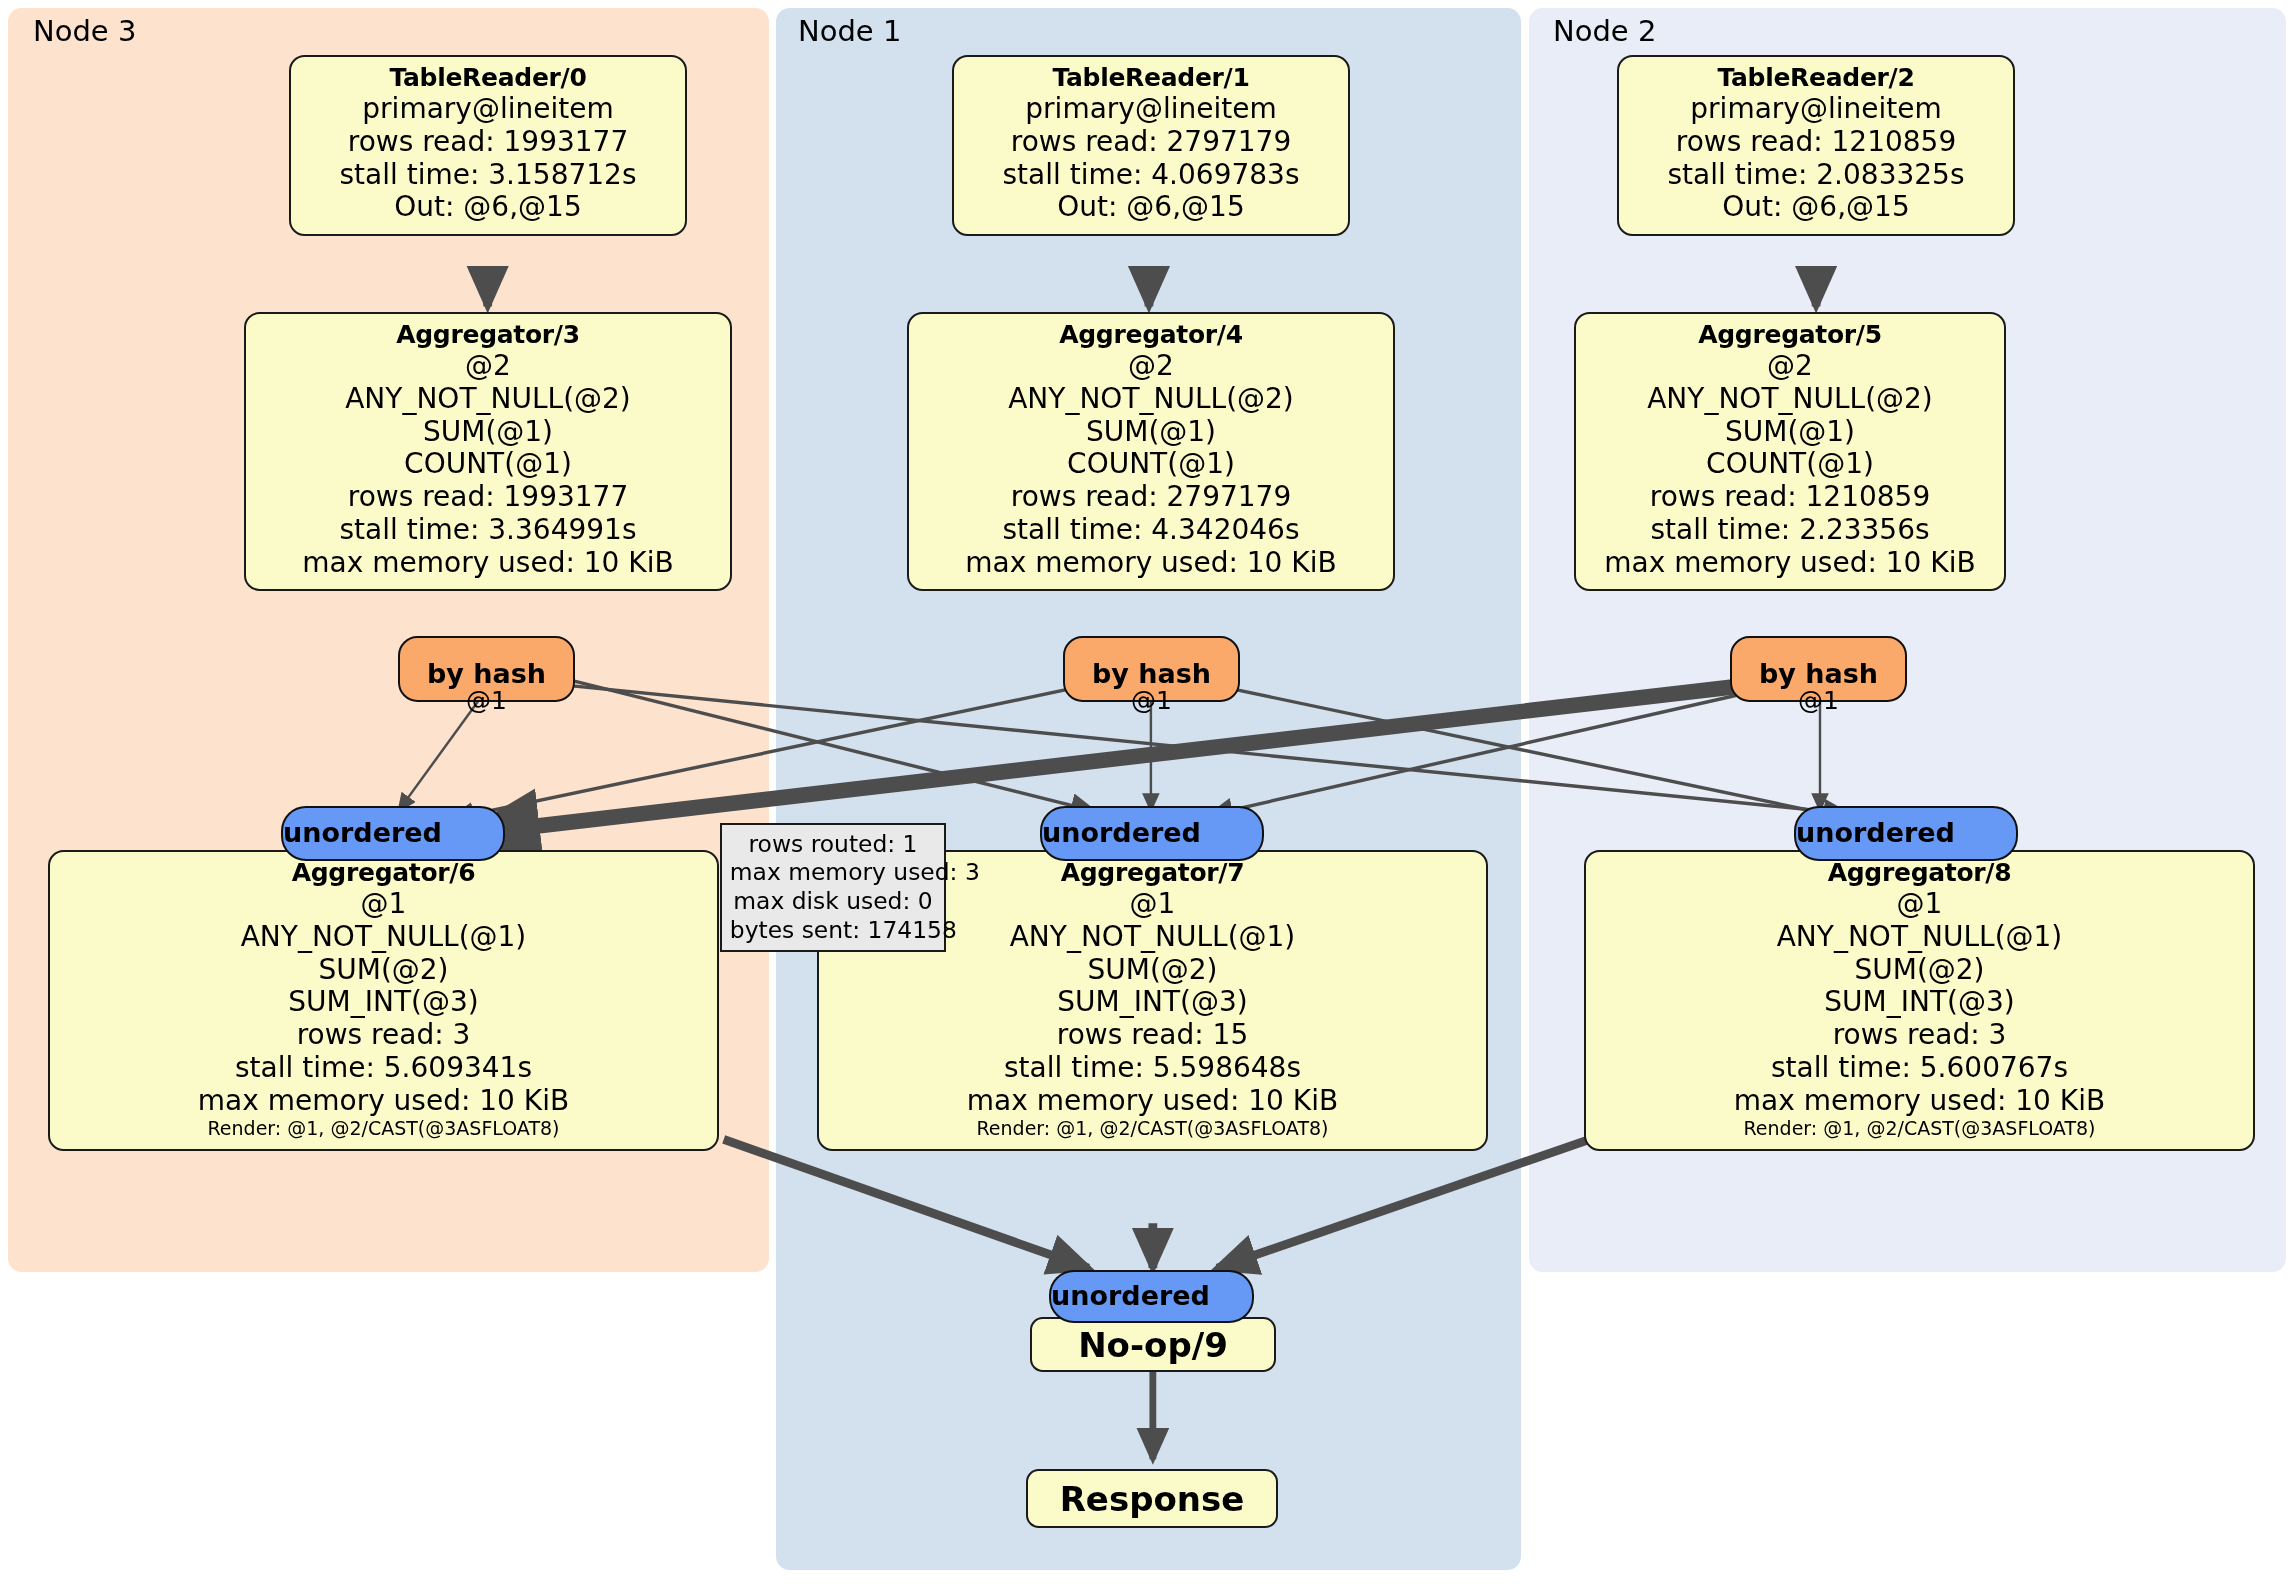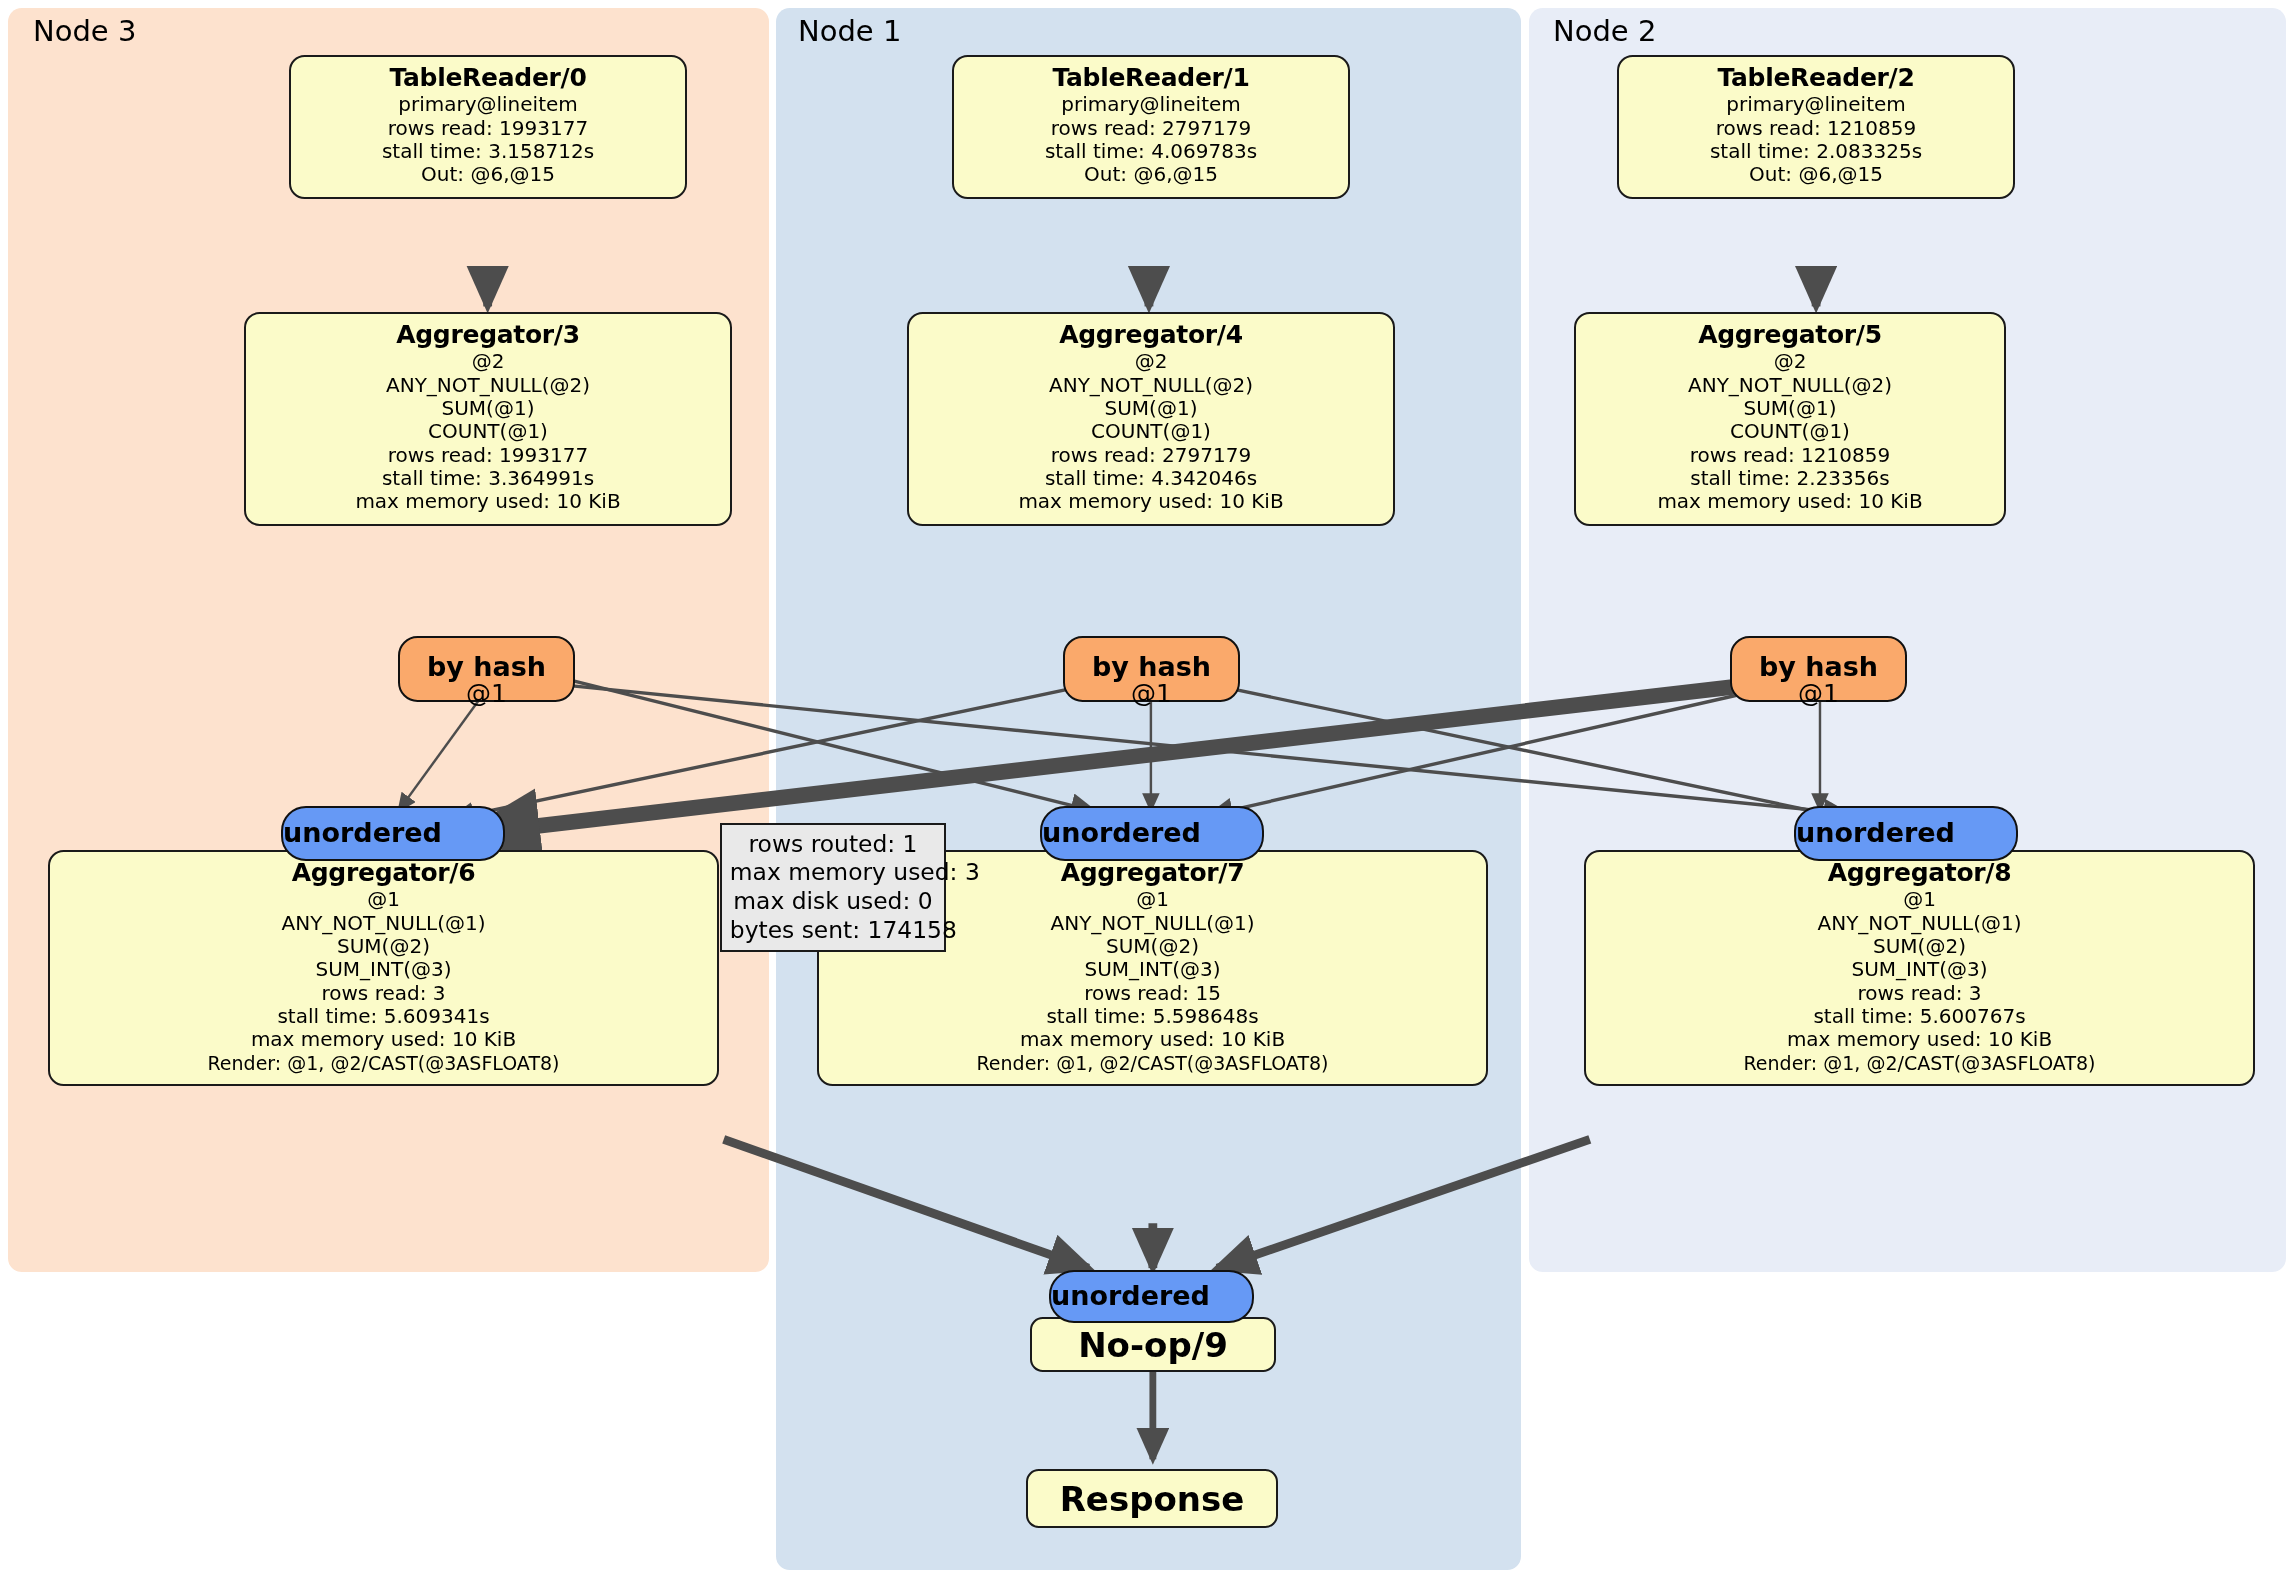--- a/index.html
+++ b/index.html
@@ -58,21 +58,21 @@
   }
   .op-title {
     font-weight: bold;
     font-size: 25px;
     letter-spacing: -0.3px;
     display: block;
     margin-bottom: 1px;
   }
   .op-line {
     display: block;
-    font-size: 20px;
+    font-size: 28px;
     white-space: nowrap;
   }
   .op-small {
     font-size: 19px;
   }
 
   
   .term-box {
     position: absolute;
     box-sizing: border-box;
@@ -95,21 +95,21 @@
     box-sizing: border-box;
     border: 2.4px solid #111;
     text-align: center;
     color: #000;
     z-index: 7;
     line-height: 1.05;
   }
   .pill-hash {
     background: #FAA96B;
     border-radius: 19.5px;
-    padding-top: 15px;
+    padding-top: 22px;
   }
   .pill-unordered {
     background: #6699F5;
     border-radius: 25px;
     display: flex;
     align-items: center;
     justify-content: flex-start;
   }
   .pill-title {
     display: block;

